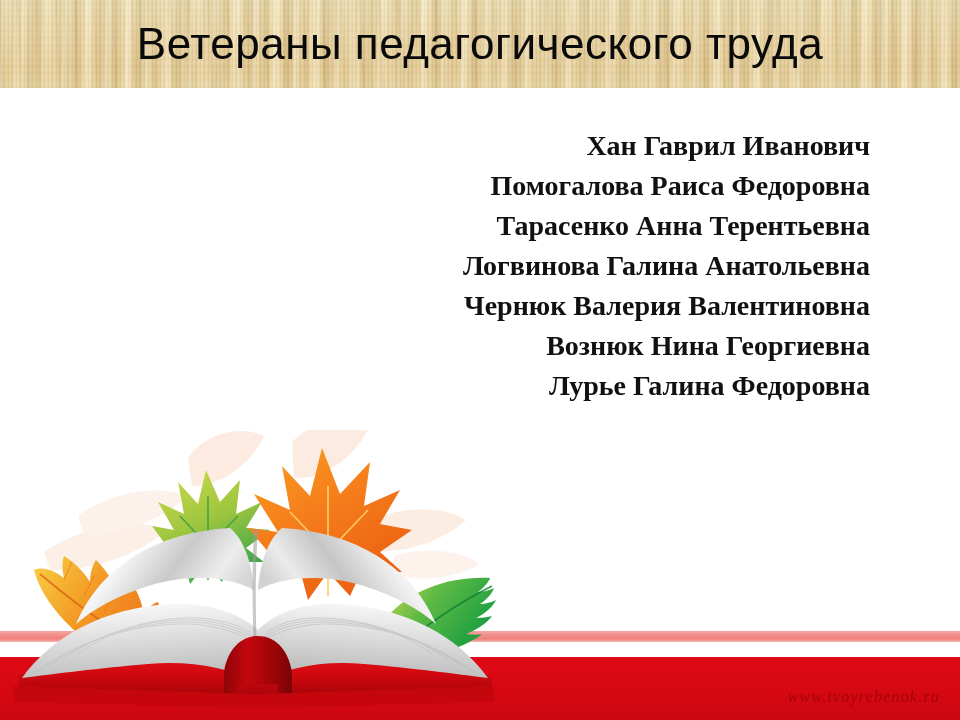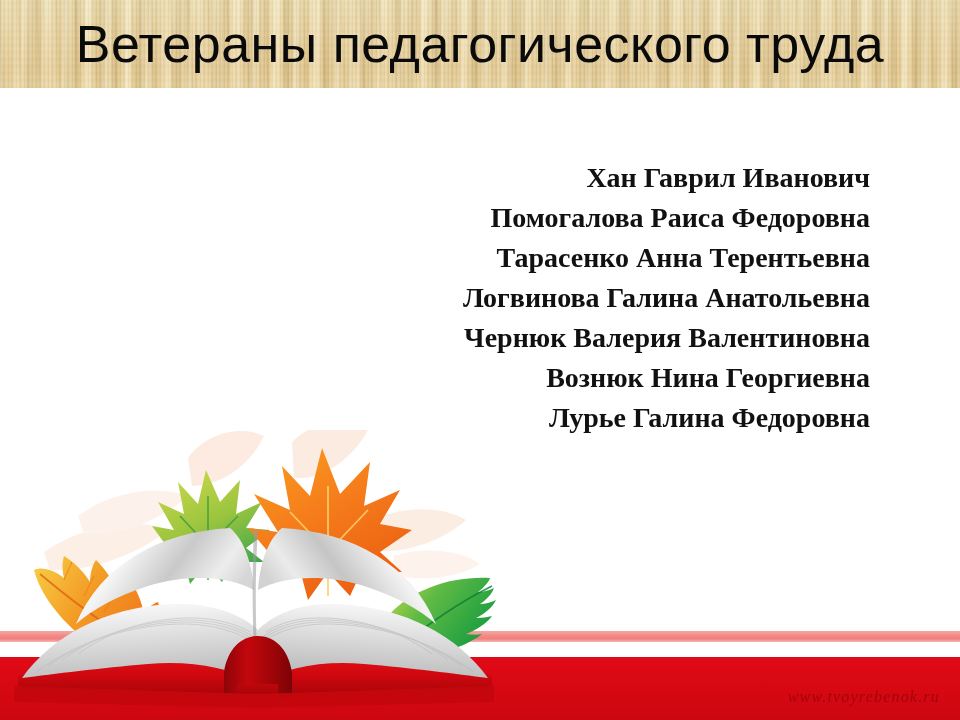--- a/index.html
+++ b/index.html
@@ -75,41 +75,40 @@
     opacity: 0.75;
   }
   #slide-title {
     position: absolute;
     left: 0; top: 0;
     width: 960px;
     height: 88px;
     line-height: 88px;
     text-align: center;
     font-family: "Liberation Sans", sans-serif;
-    font-size: 52px;
+    font-size: 44px;
     font-weight: 400;
     color: #0a0a0a;
     letter-spacing: 0.5px;
     white-space: nowrap;
     z-index: 5;
   }
 
   
   #veteran-list {
     position: absolute;
     right: 90px;
     top: 126px;
     width: 620px;
     text-align: right;
     font-family: "Liberation Serif", serif;
     font-size: 28px;
     font-weight: bold;
     color: #111111;
     z-index: 6;
-    margin-top: 32px;
   }
   #veteran-list .name-row {
     line-height: 40px;
     white-space: nowrap;
   }
 
   
   .band {
     position: absolute;
     left: 0;

